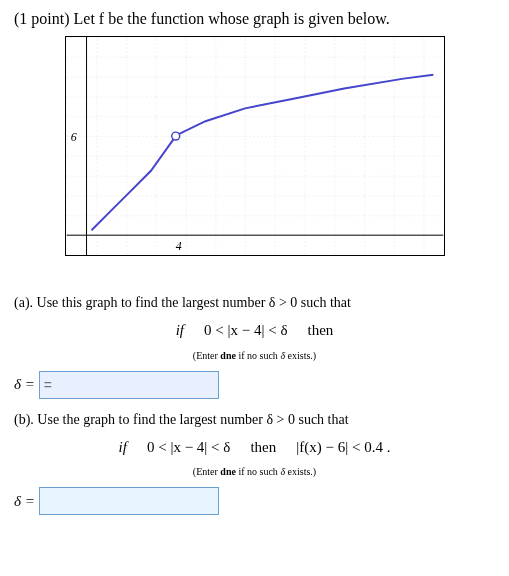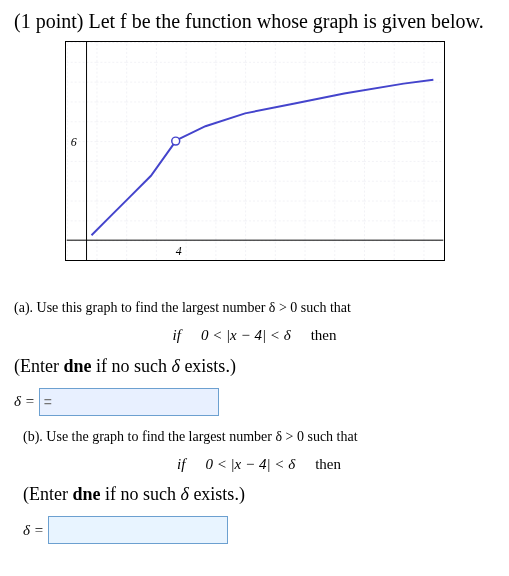--- a/index.html
+++ b/index.html
@@ -6,21 +6,21 @@
     body {
       font-family: "Times New Roman", Times, serif;
       font-size: 15px;
       background: #fff;
       color: #000;
       width: 509px;
       padding: 10px 14px;
     }
     .intro {
       margin-bottom: 8px;
-      font-size: 20px;
+      font-size: 16px;
     }
     .graph-container {
       border: 1px solid #000;
       width: 380px;
       height: 220px;
       margin: 0 auto 10px auto;
       position: relative;
       background: #fff;
       overflow: hidden;
     }
@@ -37,41 +37,42 @@
     }
     .condition-line {
       display: flex;
       align-items: center;
       justify-content: center;
       gap: 20px;
       margin: 6px 0;
       font-size: 15px;
     }
     .condition-line .if-word { font-style: italic; }
-    .math { font-style: italic; }
+    .math { }
     .answer-line {
       display: flex;
       align-items: center;
       margin: 6px 0 4px 0;
       font-size: 15px;
       gap: 4px;
     }
     .answer-line span { font-style: italic; }
     input[type="text"] {
       border: 1px solid #6ca0d0;
       background: #e8f0ff;
       height: 28px;
       width: 180px;
       font-size: 14px;
       padding: 2px 4px;
       outline: none;
     }
     .dne-note {
-      font-size: 18px;
+      font-size: 10px;
       margin-bottom: 8px;
+      text-align: center;
     }
     .dne-note b { font-weight: bold; }
     .delta { font-style: italic; }
   </style>
 </head>
 <body>
 
 <div class="intro">(1 point) Let f  be the function whose graph is given below.</div>
 
 <div class="graph-container">
@@ -108,26 +109,27 @@
   </div>
   <div class="dne-note">
     (Enter <b>dne</b> if no such <span class="delta">δ</span> exists.)
   </div>
   <div class="answer-line">
     <span>δ =</span>
     <input type="text" placeholder="=" style="">
   </div>
 </div>
 
-<div class="section" style="margin-top:10px;margin-left:9px;">
+<div class="section" style="margin-top:10px;">
   <div>(b). Use the graph to find the largest number δ &gt; 0 such that</div>
   <div class="condition-line">
     <span class="if-word">if</span>
     <span class="math">0 &lt; |x − 4| &lt; δ</span>
     <span>then</span>
+    <span class="math">|f(x) − 6| &lt; 0.4 .</span>
   </div>
   <div class="dne-note">
     (Enter <b>dne</b> if no such <span class="delta">δ</span> exists.)
   </div>
   <div class="answer-line">
     <span>δ =</span>
     <input type="text" placeholder="" style="background: rgb(232, 244, 255);">
   </div>
 </div>
 

